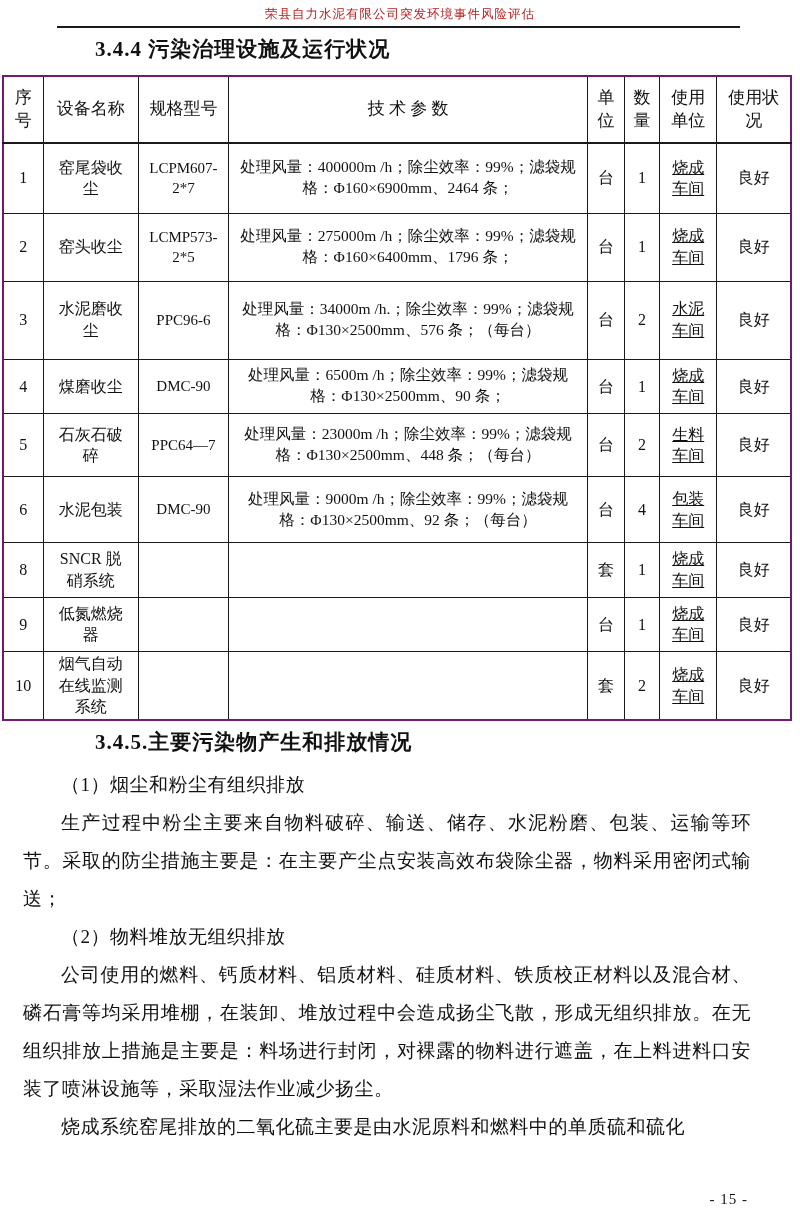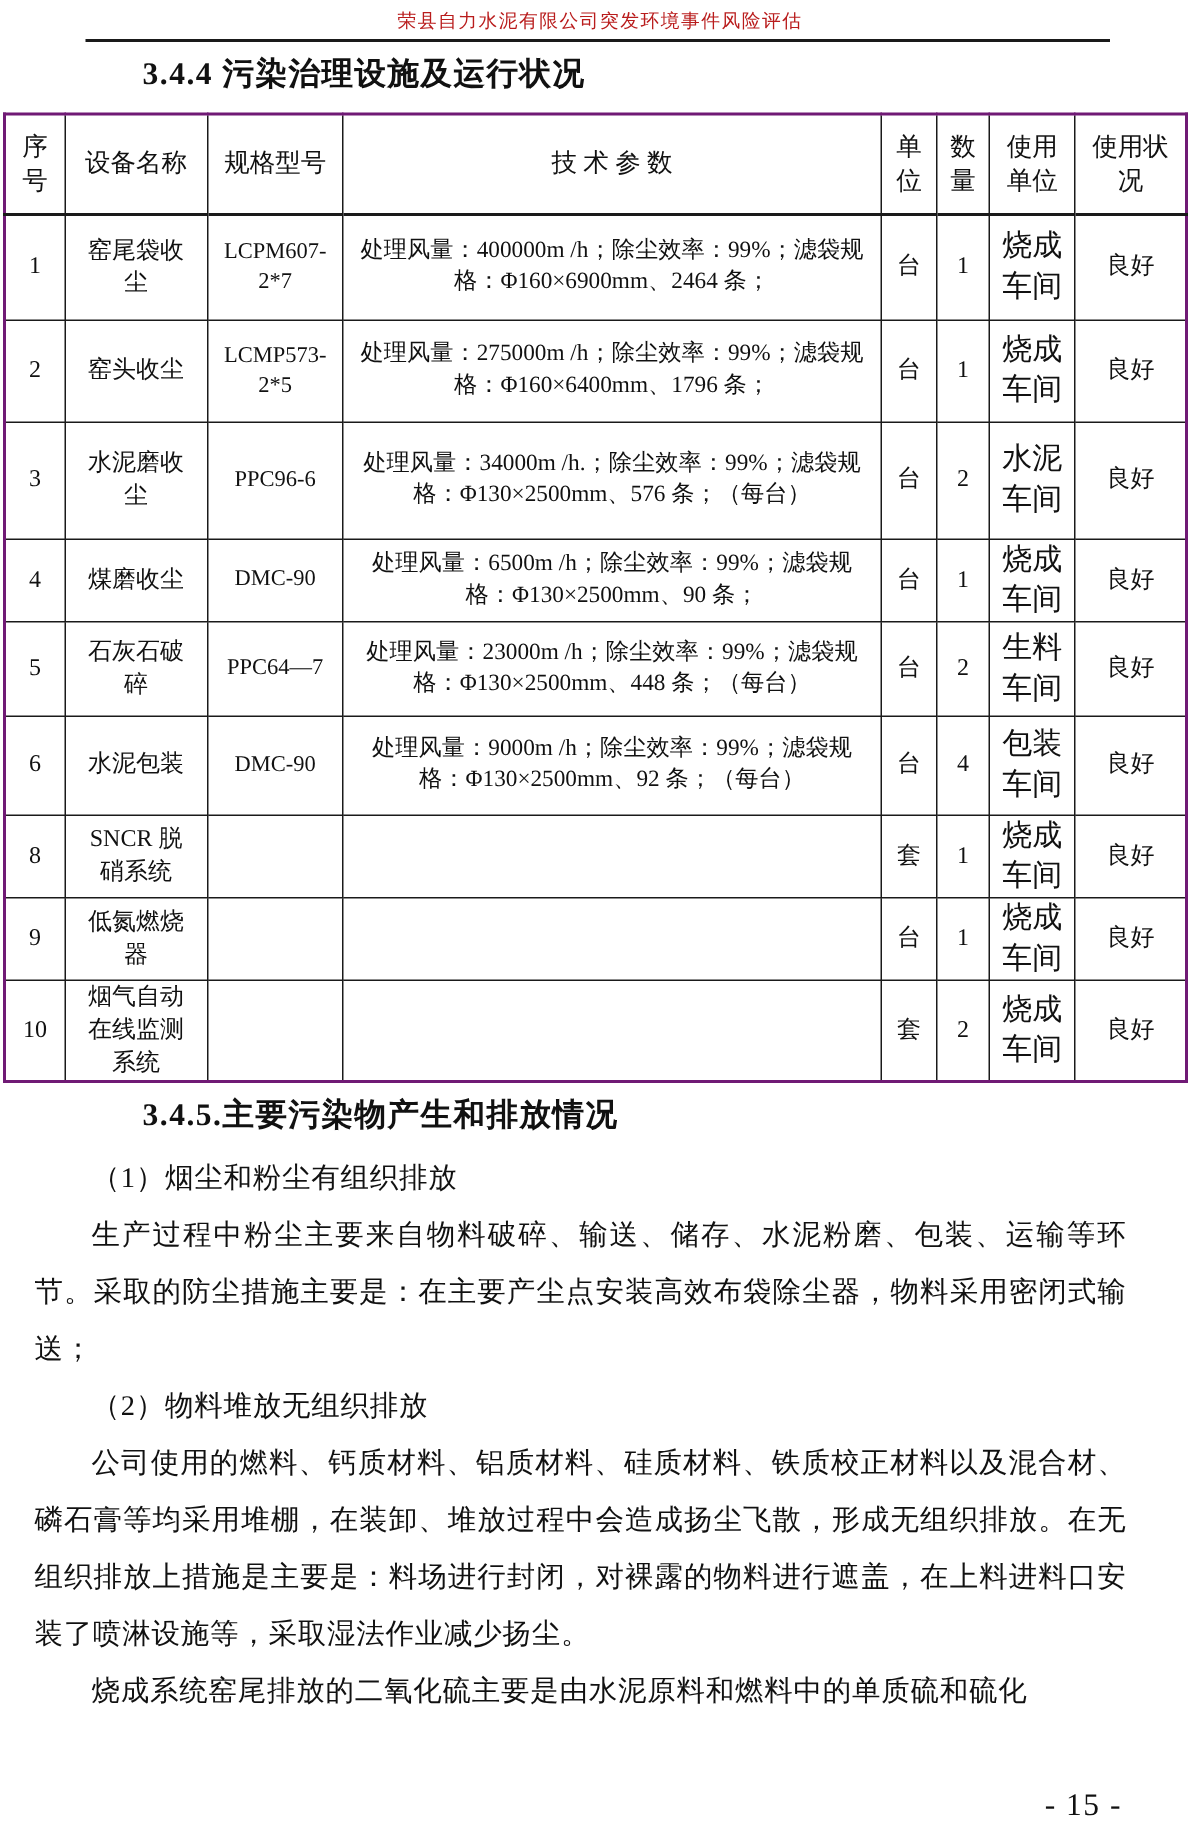--- a/index.html
+++ b/index.html
@@ -40,39 +40,39 @@
   .col6{width:57px;}
   .col7{width:74px;}
   th.col0,th.col4,th.col5{padding:0 8px;}
   th.col6{padding:0 6px;}
   th.col7{padding:0 8px;}
   td.col0{font-size:16px;}
   td.col1{font-size:16px;padding:0 9px;}
   td.col2{font-size:15px;padding:0 4px;word-wrap:break-word;}
   td.col3{font-size:15.5px;padding:2px 6px;}
   td.col4,td.col5{font-size:16px;}
-  td.col6{font-size:20px;padding:0 6px;}
+  td.col6{font-size:16px;padding:0 6px;text-decoration:underline;}
   td.col7{font-size:16px;padding:16px 8px;}
   tbody tr:nth-child(1){height:70px;}
   tbody tr:nth-child(2){height:68px;}
   tbody tr:nth-child(3){height:78px;}
   tbody tr:nth-child(4){height:48px;}
   tbody tr:nth-child(5){height:63px;}
   tbody tr:nth-child(6){height:66px;}
   tbody tr:nth-child(7){height:47px;}
   tbody tr:nth-child(8){height:50px;}
   tbody tr:nth-child(9){height:68px;}
   .s-heading-345{margin:7px 0 10px 95px;font-size:21px;font-weight:bold;letter-spacing:1px;}
   .body-text{padding:0 49px 0 23px;}
   .body-text p{
     margin:0;font-size:19px;line-height:38px;text-indent:2em;
     text-align:justify;letter-spacing:0.5px;
   }
   .page-number{
-    position:absolute;top:1191px;right:52px;font-size:21px;letter-spacing:1px;
+    position:absolute;top:1191px;right:52px;font-size:15px;letter-spacing:1px;
   }
 </style>
 </head>
 <body>
 
 <div class="page">
 
   <div class="running-header">荣县自力水泥有限公司突发环境事件风险评估</div>
   <hr class="header-rule">
 

